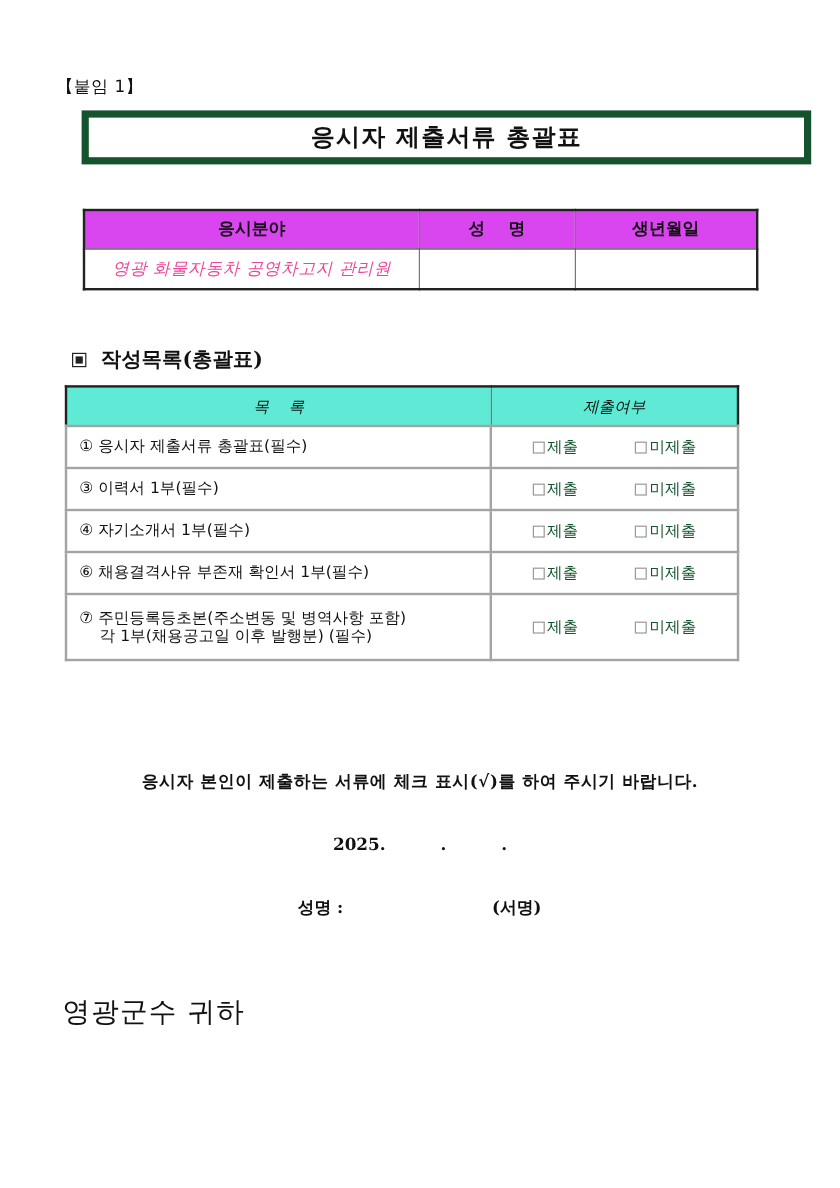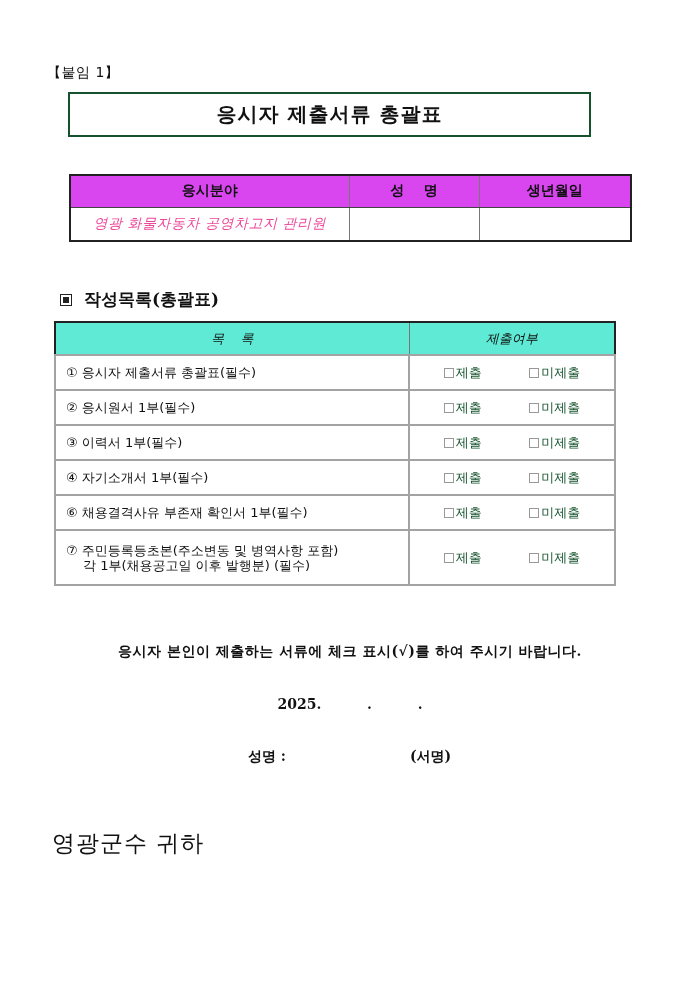--- a/index.html
+++ b/index.html
@@ -1,19 +1,19 @@
 <!DOCTYPE html>
 <html><head>
 <meta charset="utf-8">
 <style>
   html, body { margin:0; padding:0; background:#ffffff; }
   body { width:700px; height:990px; position:relative; overflow:hidden; color:#111; font-family:"DejaVu Sans","Liberation Sans",sans-serif; }
   .abs { position:absolute; }
   .attach-label { left:47px; top:64px; font-size:14px; letter-spacing:0.5px; }
-  .title-box { left:68px; top:92px; width:523px; height:45px; border:2px solid #14532d; box-sizing:border-box; display:flex; align-items:center; justify-content:center; }
+  .title-box { left:68px; top:92px; width:608px; height:45px; border:6px solid #14532d; box-sizing:border-box; display:flex; align-items:center; justify-content:center; }
   .title-box span { font-size:20px; font-weight:bold; letter-spacing:1px; }
 
   table { border-collapse:collapse; position:absolute; table-layout:fixed; }
   td, th { box-sizing:border-box; }
 
   .info-table { left:69px; top:174px; width:561px; border:2px solid #222; }
   .info-table th { background:#d946ef; height:32px; font-size:14px; font-weight:bold; border:1px solid #777; border-bottom:1px solid #444; text-align:center; }
   .info-table td { height:34px; border:1px solid #777; font-size:14px; text-align:center; }
   .info-table td.field { color:#ec4899; font-style:italic; font-family:"DejaVu Serif","Liberation Serif",serif; font-size:14px; letter-spacing:0.5px; }
 
@@ -79,35 +79,20 @@
       <col style="width:206px">
     </colgroup>
   <tbody>
       <tr>
     <th style="white-space:pre">목    록</th>
     <th>제출여부</th>
   </tr>
 
   <tr>
     <td class="item">① 응시자 제출서류 총괄표(필수)</td>
-    <td class="chk">
-          <div class="chk-wrap">
-      <span class="opt">
-              <span class="box"></span>
-              <span>제출</span>
-            </span>
-      <span class="opt">
-              <span class="box"></span>
-              <span>미제출</span>
-            </span>
-    </div>
-        </td>
-  </tr>
-  <tr>
-    <td class="item">② 응시원서 1부(필수)</td>
     <td class="chk">
           <div class="chk-wrap">
       <span class="opt">
               <span class="box"></span>
               <span>제출</span>
             </span>
       <span class="opt">
               <span class="box"></span>
               <span>미제출</span>
             </span>

